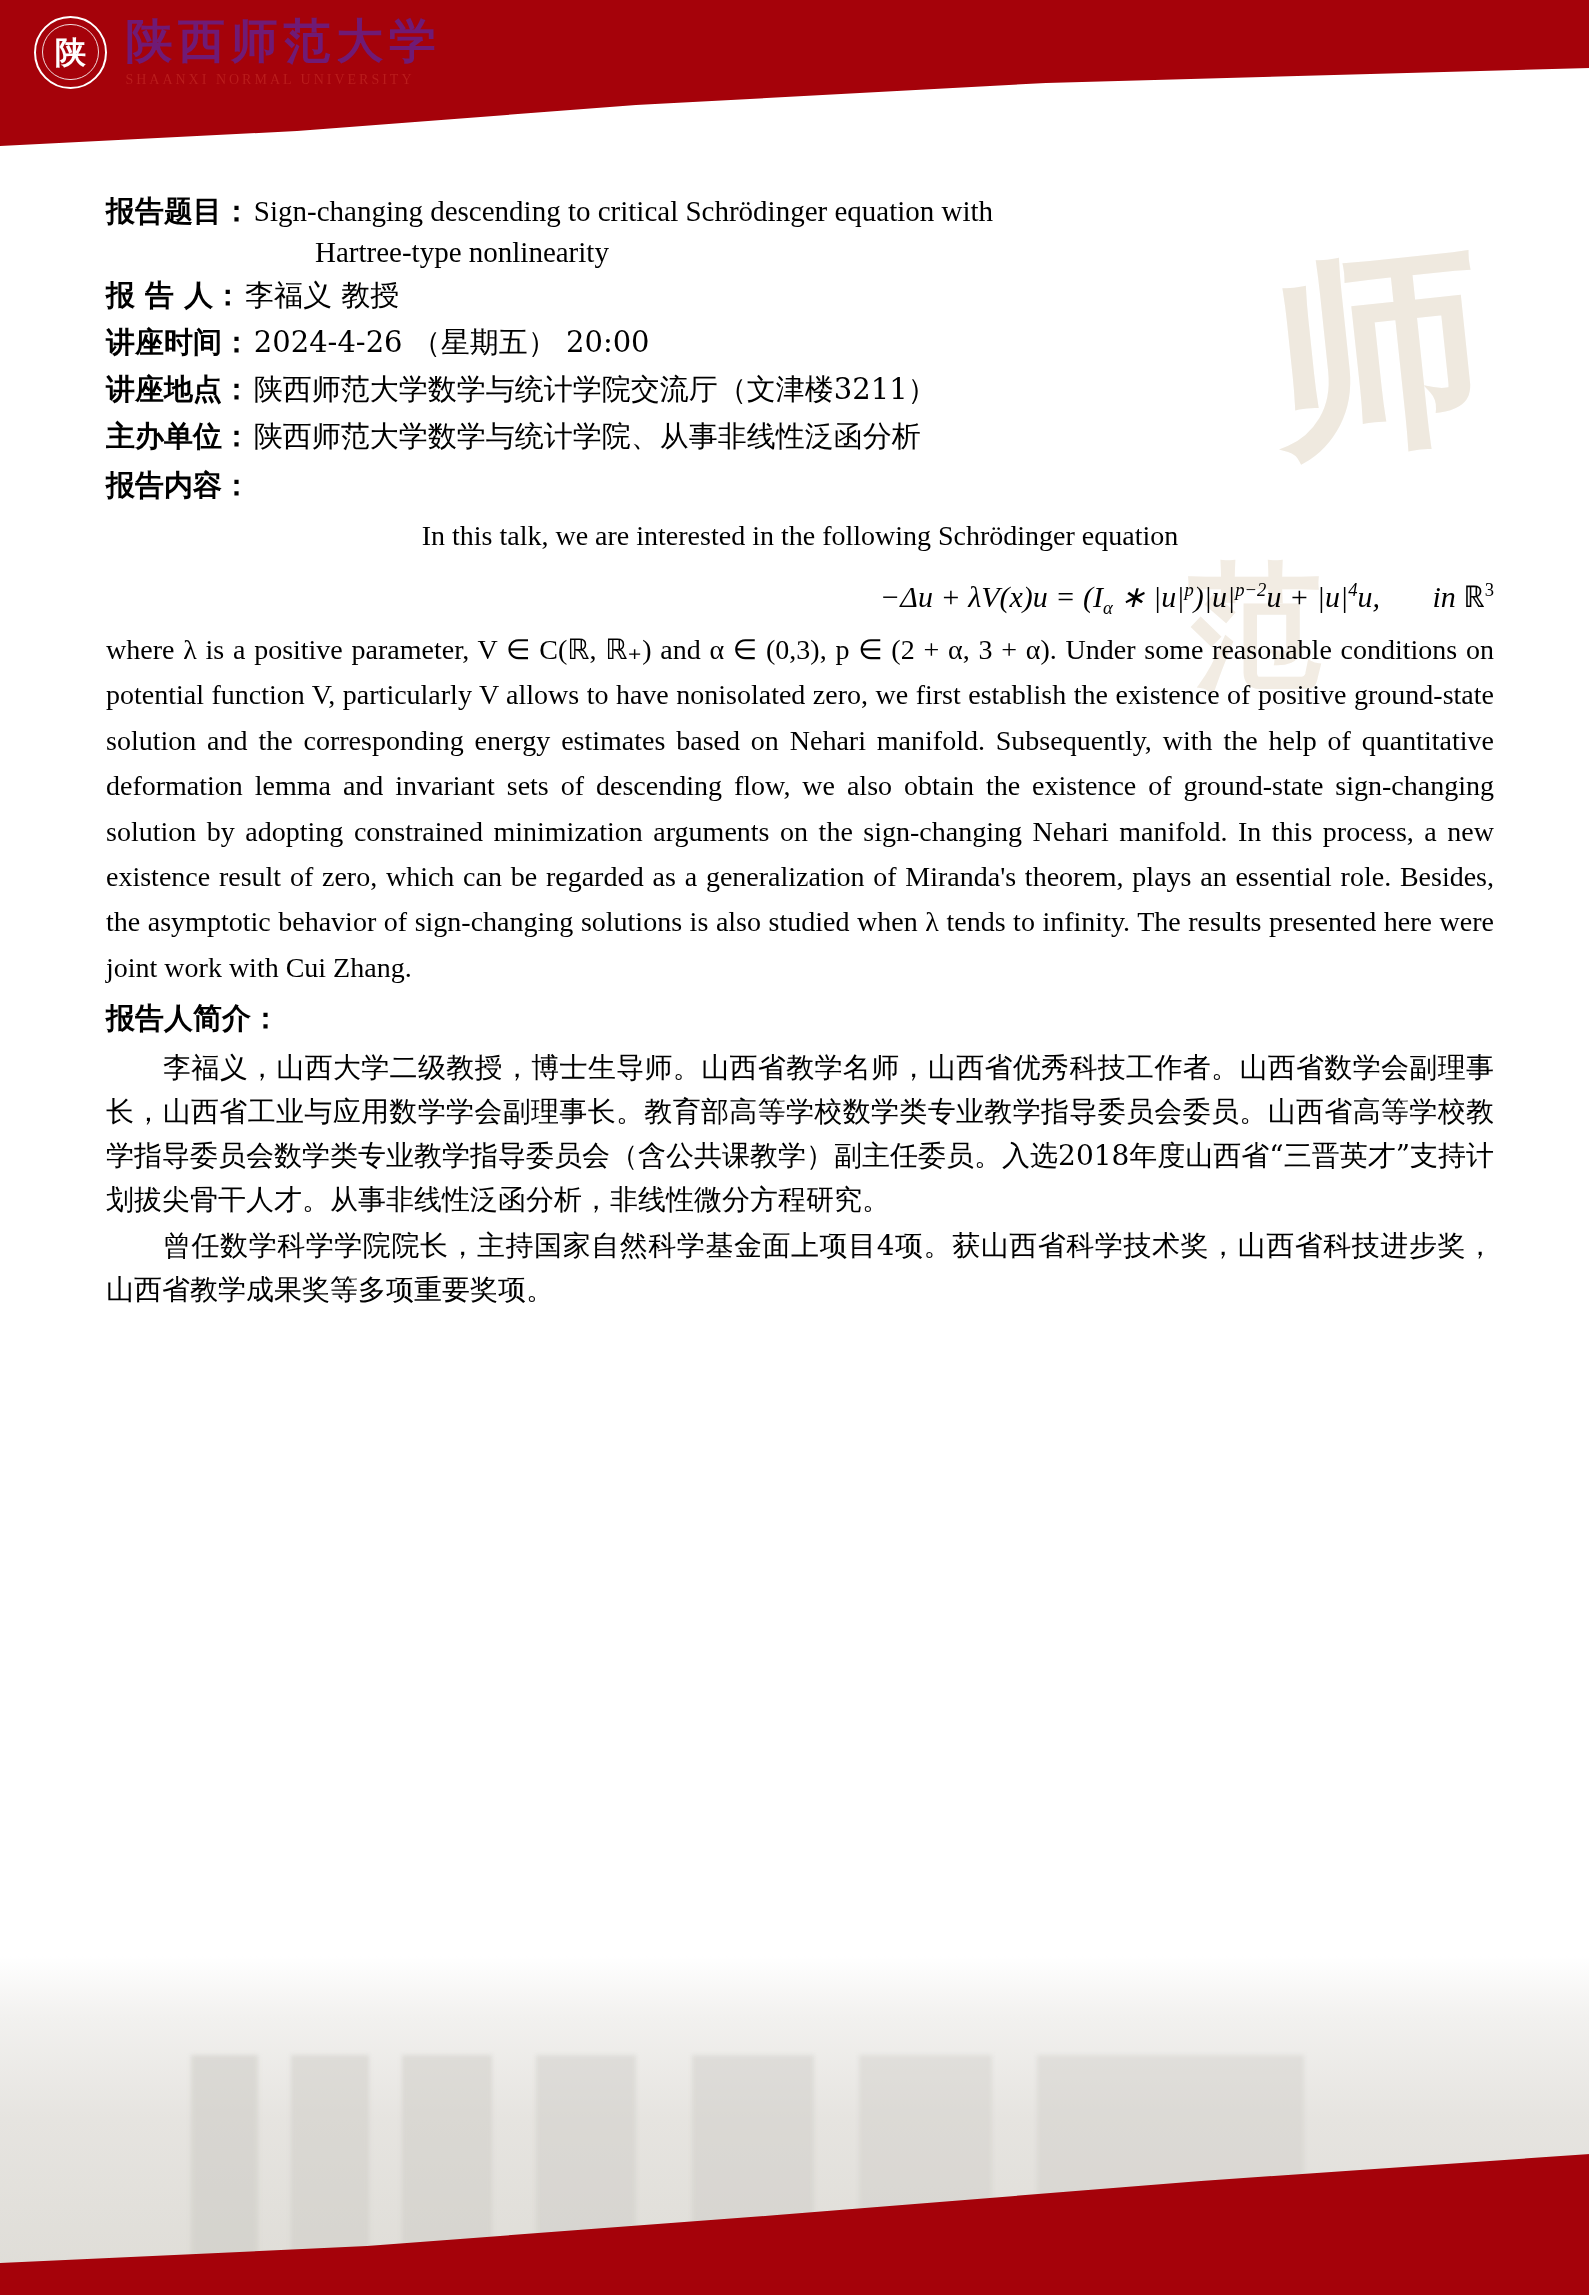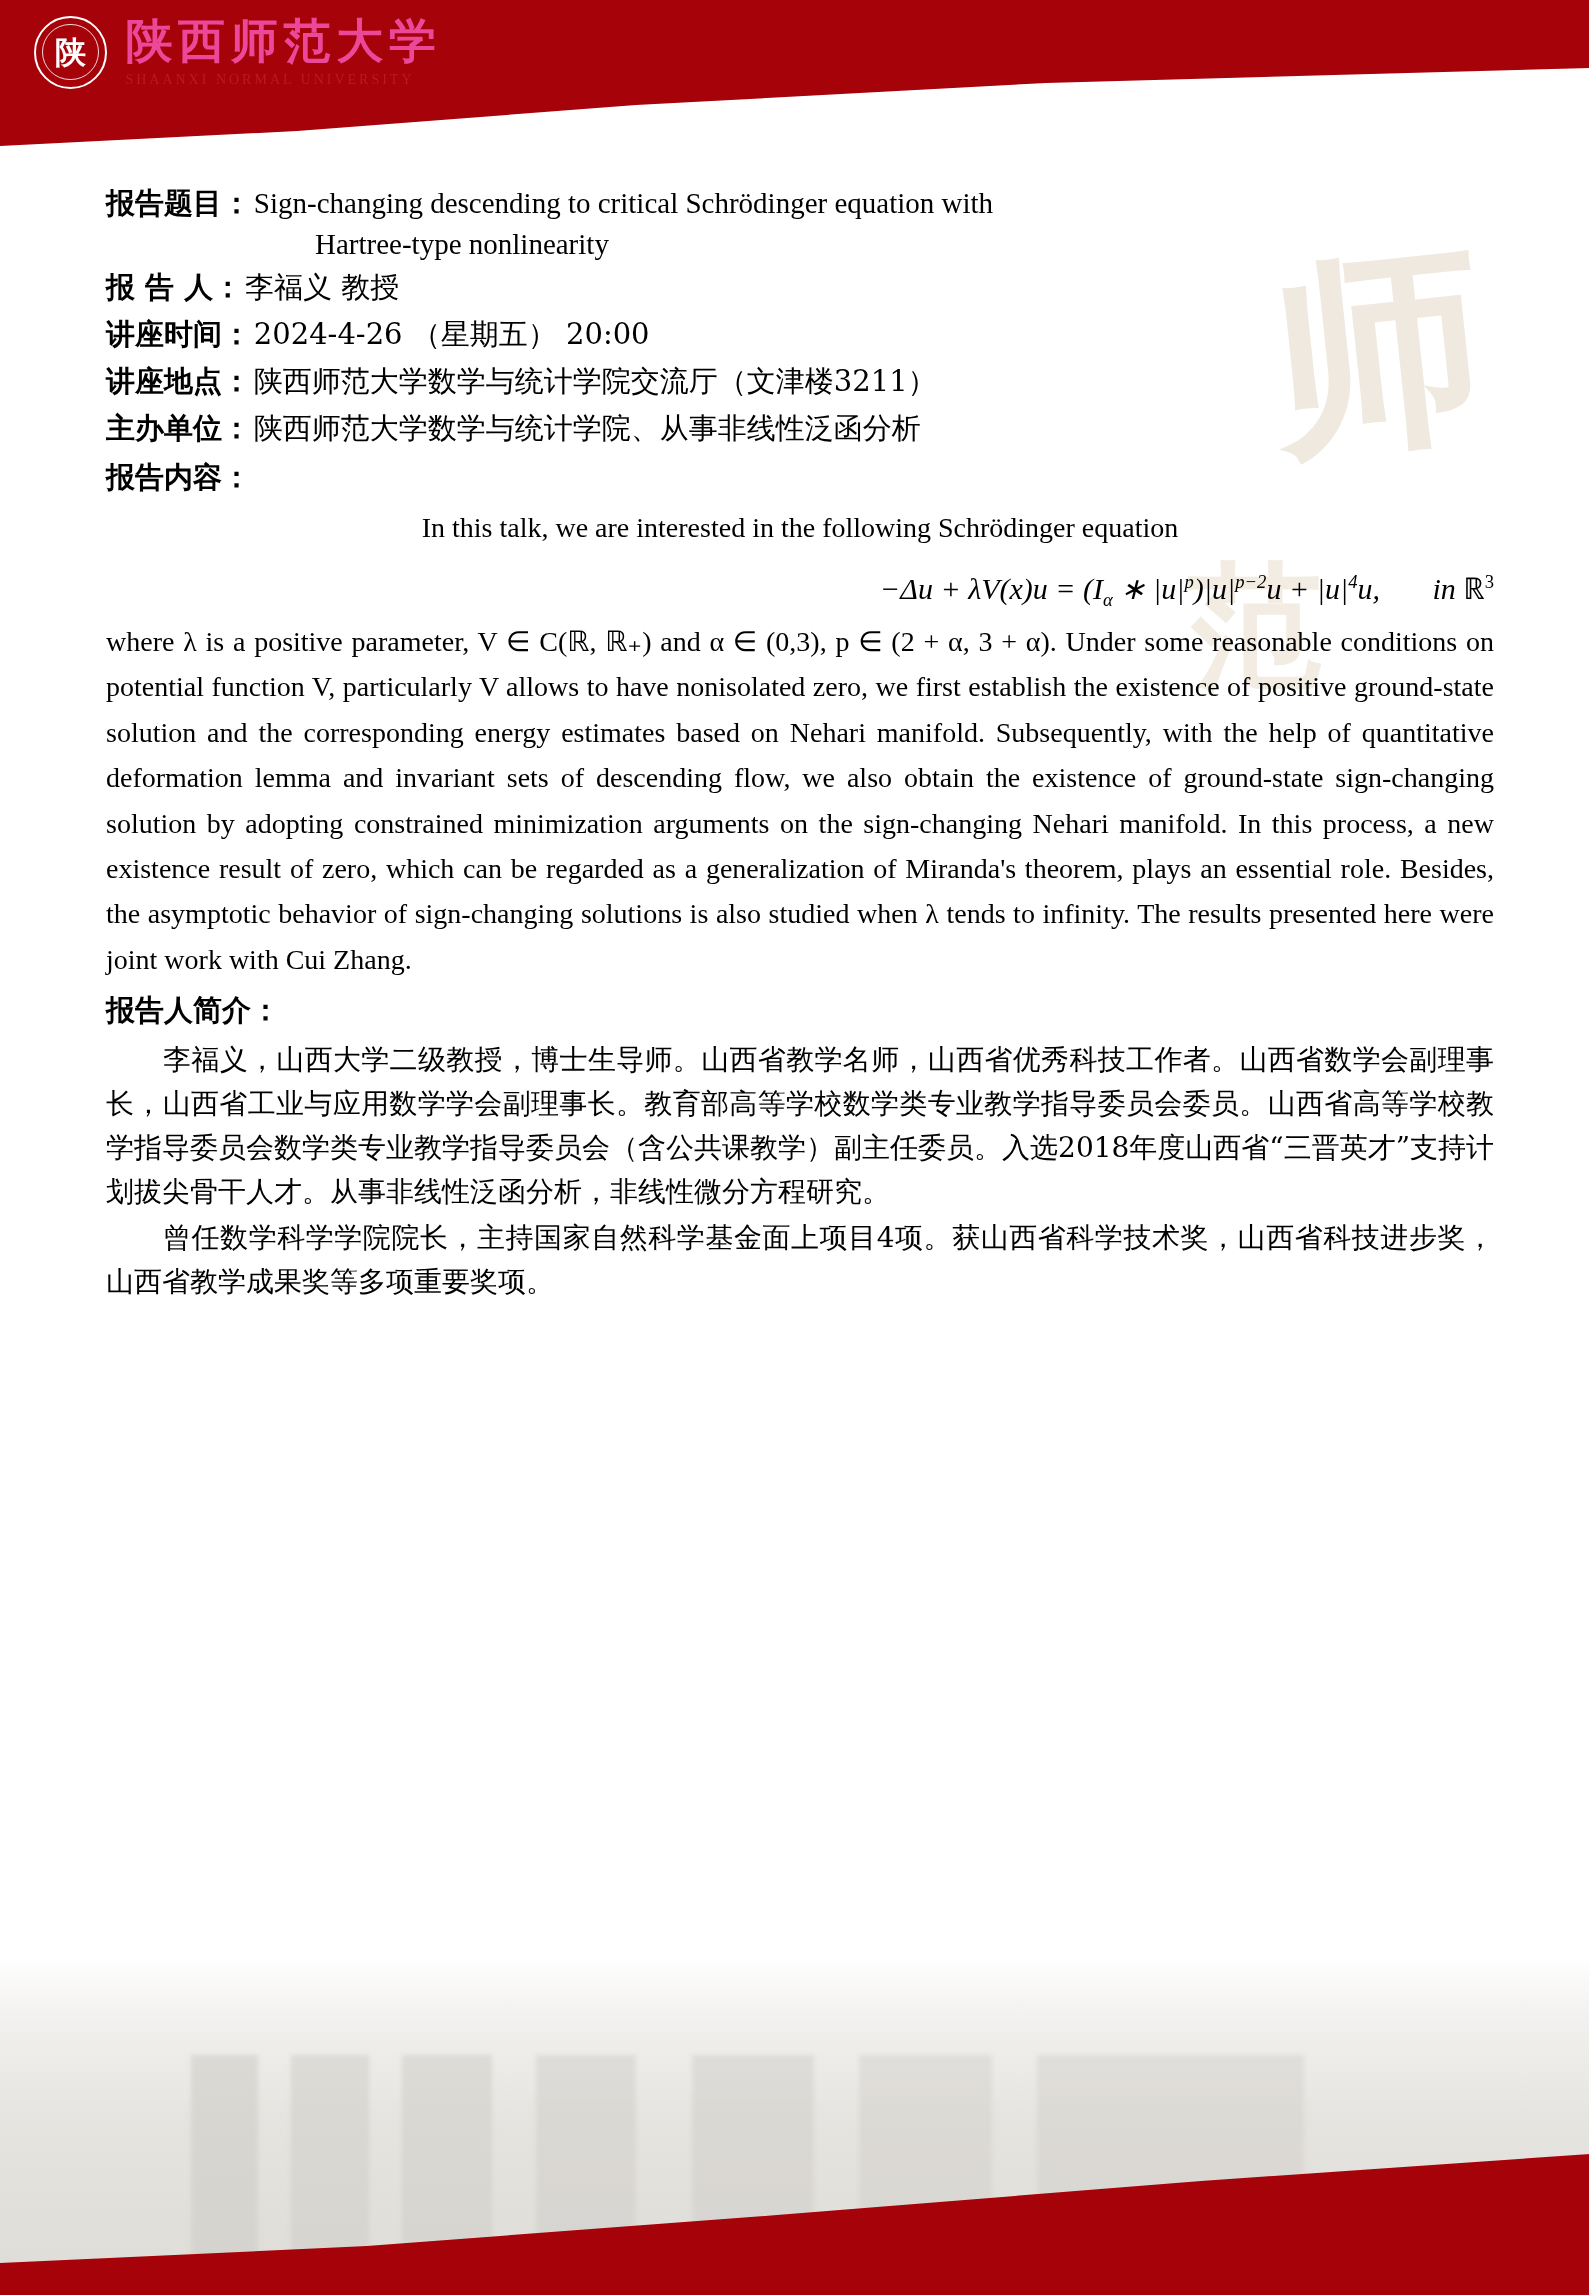--- a/index.html
+++ b/index.html
@@ -63,21 +63,21 @@
     font-family: "DejaVu Serif", serif;
     font-weight: bold;
     line-height: 1;
   }
   .logo-text {
     display: flex;
     flex-direction: column;
     justify-content: center;
   }
   .logo-cn {
-    color: #ec4899;
+    color: #701a75;
     font-size: 47px;
     letter-spacing: 5.7px;
     font-family: "DejaVu Serif", serif;
     font-weight: bold;
     line-height: 1.05;
   }
   .logo-en {
     color: #b91c1c;
     font-size: 14px;
     letter-spacing: 3px;
@@ -142,21 +142,21 @@
     width: 1590px;
     height: 148px;
     background: #a5020a;
     clip-path: polygon(0 148px, 1590px 148px, 1590px 7px, 1201px 34px, 777px 68px, 367px 99px, 0 116px);
     z-index: 1;
   }
 
   
   .content {
     position: absolute;
-    top: 181px;
+    top: 189px;
     left: 106px;
     width: 1388px;
     z-index: 3;
   }
   .meta-line {
     display: flex;
     align-items: flex-start;
     font-size: 29px;
     line-height: 1.52;
     color: #000;

